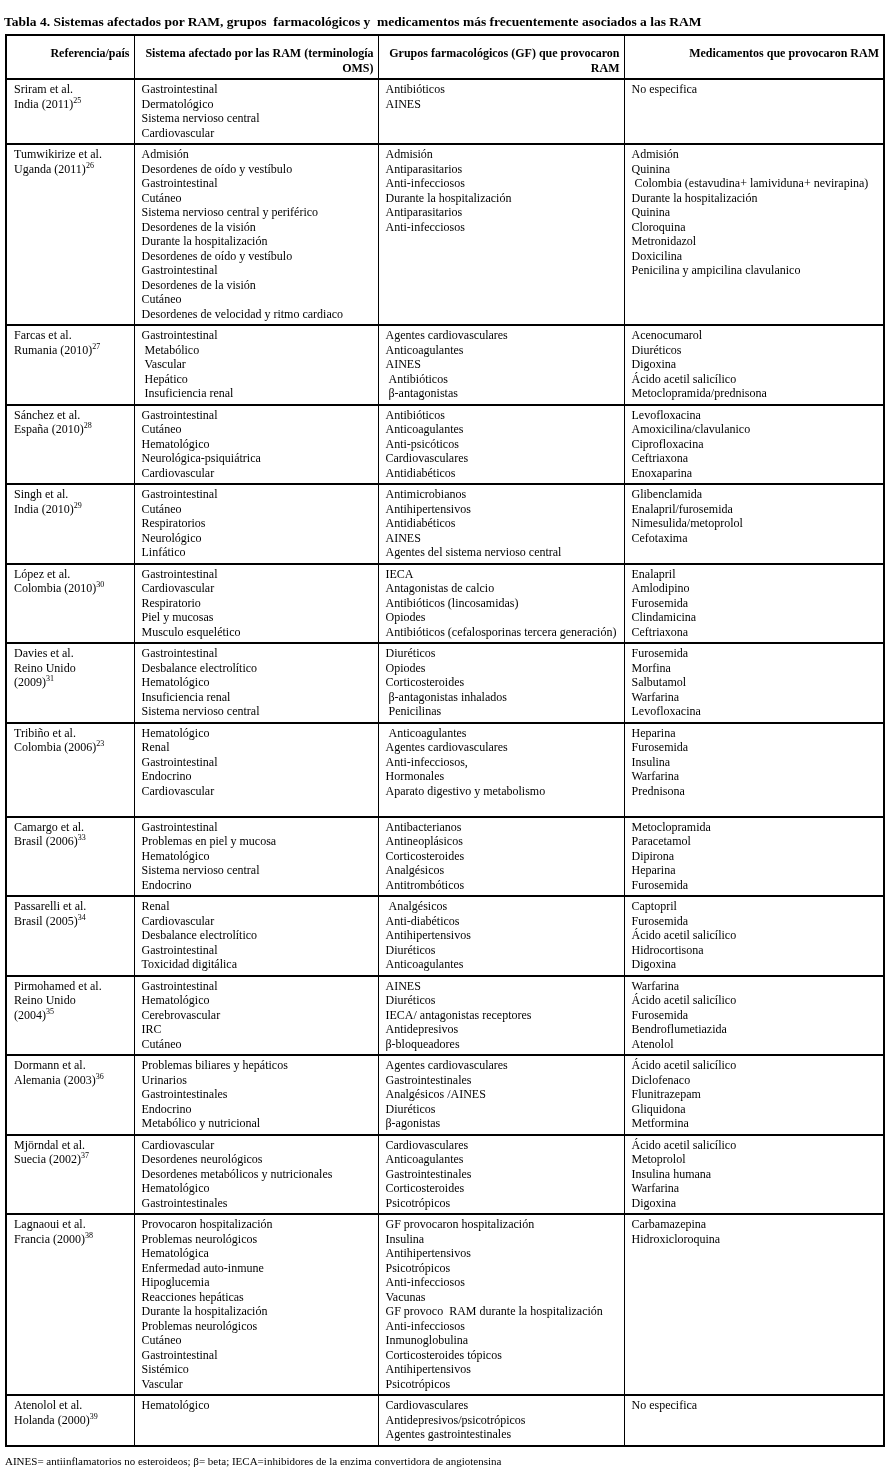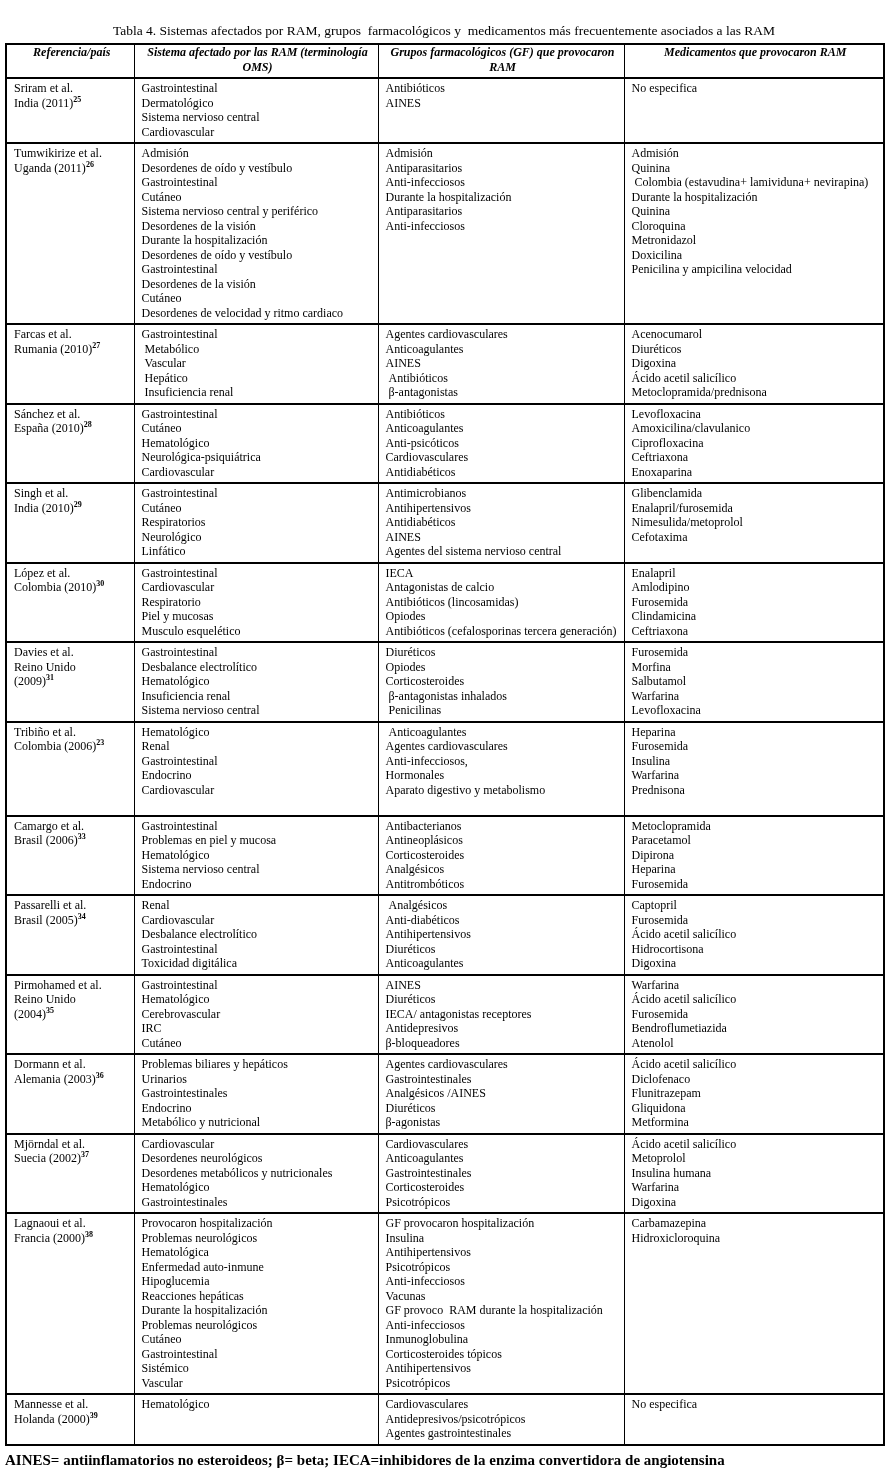--- a/index.html
+++ b/index.html
@@ -3,25 +3,25 @@
 <meta charset="utf-8">
 <style>
   html, body { margin: 0; padding: 0; background: #ffffff; }
   body {
     width: 888px;
     color: #000;
     font-family: "Liberation Serif", "DejaVu Serif", serif;
   }
   .page { width: 888px; }
   .title {
-    font-weight: normal;
-    text-align: center;
+    font-weight: bold;
+    text-align: left;
     font-size: 13.5px;
     line-height: 17px;
-    padding: 22px 4px 4px 4px;
+    padding: 13px 4px 4px 4px;
     white-space: pre-wrap;
   }
   table.ram {
     border-collapse: collapse;
     table-layout: fixed;
     width: 878px;
     margin-left: 5px;
     border: 2px solid #000;
   }
   table.ram th, table.ram td {
@@ -30,34 +30,32 @@
     border-top: 2px solid #000;
     border-bottom: 2px solid #000;
     vertical-align: top;
     font-size: 12px;
     line-height: 14.5px;
     padding: 2px 4px 3px 7px;
     overflow: hidden;
   }
   table.ram th {
     font-weight: bold;
-    text-align: center;
-    padding-top: 0;
+    text-align: right;
+    padding-top: 10px;
     padding-bottom: 3px;
-    font-style: italic;
   }
   .line { min-height: 14.5px; white-space: pre-wrap; }
   .bold { font-weight: normal; }
-  sup.cite { font-size: 8px; font-weight: bold; line-height: 0; }
+  sup.cite { font-size: 8px; font-weight: normal; line-height: 0; }
   .footnote {
-    font-size: 15px;
+    font-size: 11px;
     line-height: 16px;
     padding: 6px 4px 4px 5px;
     white-space: pre-wrap;
-    font-weight: bold;
   }
 </style>
 </head>
 <body>
 
 <div class="page">
 
   <div class="title">Tabla 4. Sistemas afectados por RAM, grupos  farmacológicos y  medicamentos más frecuentemente asociados a las RAM</div>
 
   <table class="ram">
@@ -124,21 +122,21 @@
           </td>
           <td>
             <div class="line bold">Admisión</div>
             <div class="line">Quinina</div>
             <div class="line"> Colombia (estavudina+ lamividuna+ nevirapina)</div>
             <div class="line bold">Durante la hospitalización</div>
             <div class="line">Quinina</div>
             <div class="line">Cloroquina</div>
             <div class="line">Metronidazol</div>
             <div class="line">Doxicilina</div>
-            <div class="line">Penicilina y ampicilina velocidad</div>
+            <div class="line">Penicilina y ampicilina clavulanico</div>
           </td>
         </tr>
         <tr>
           <td>
             <div class="line">Farcas et al.</div>
             <div class="line">Rumania (2010)<sup class="cite">27</sup></div>
           </td>
           <td>
             <div class="line">Gastrointestinal</div>
             <div class="line"> Metabólico</div>
@@ -466,21 +464,21 @@
             <div class="line">Antihipertensivos</div>
             <div class="line">Psicotrópicos</div>
           </td>
           <td>
             <div class="line">Carbamazepina</div>
             <div class="line">Hidroxicloroquina</div>
           </td>
         </tr>
         <tr>
           <td>
-            <div class="line">Mannesse et al.</div>
+            <div class="line">Atenolol et al.</div>
             <div class="line">Holanda (2000)<sup class="cite">39</sup></div>
           </td>
           <td>
             <div class="line">Hematológico</div>
           </td>
           <td>
             <div class="line">Cardiovasculares</div>
             <div class="line">Antidepresivos/psicotrópicos</div>
             <div class="line">Agentes gastrointestinales</div>
           </td>

